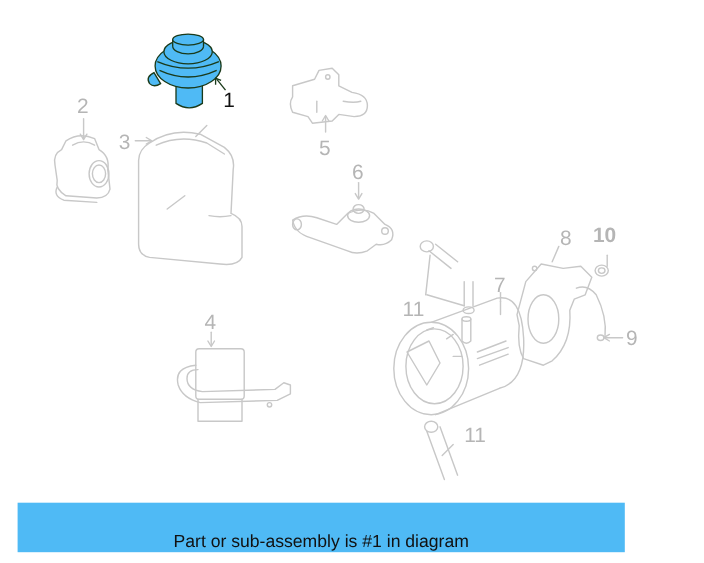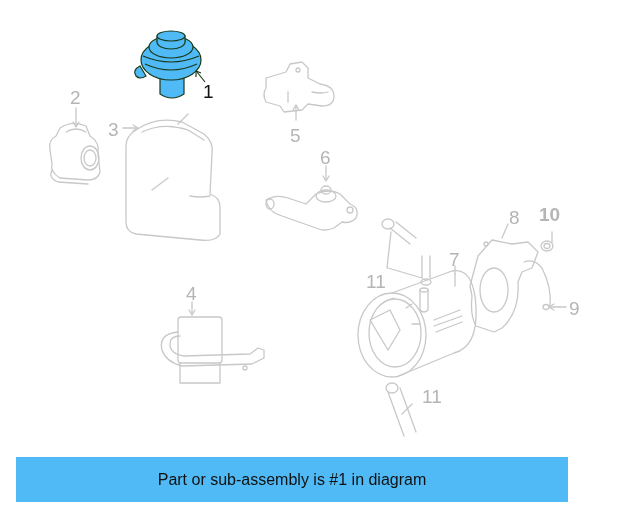--- a/index.html
+++ b/index.html
@@ -1,21 +1,21 @@
 <!DOCTYPE html>
 <html><head>
 <meta charset="utf-8">
 <style>
   html, body { margin: 0; padding: 0; background: #ffffff; }
   body { width: 640px; height: 512px; position: relative; overflow: hidden; font-family: "Liberation Sans", sans-serif; }
   #diagram { position: absolute; left: 0; top: 0; width: 640px; height: 455px; }
   .callout { position: absolute; font-family: "Liberation Sans", sans-serif; font-size: 19px; color: #b5b5b5; line-height: 1; }
   .callout.active { color: #111111; }
   #banner { position: absolute; left: 16px; top: 457px; width: 552px; height: 45px; background: #4fbaf5;
-            display: flex; flex-direction: column; align-items: center; justify-content: center; }
+            display: flex; flex-direction: column; align-items: center; justify-content: flex-end; }
   #banner span { font-family: "Liberation Sans", sans-serif; font-size: 16px; color: #111111; line-height: 19px; }
 </style>
 </head>
 <body>
 
 <svg id="diagram" viewBox="0 0 640 455" xmlns="http://www.w3.org/2000/svg">
   <g fill="none" stroke="#c8c8c8" stroke-width="1.3" stroke-linejoin="round" stroke-linecap="round">
 
     <g>
       <path d="M60 128 q12 -8 26 -2 l4 10 q10 6 8 18 l2 18 q-2 8 -12 8 l-28 -2 q-10 -6 -8 -14 l-2 -14 q-2 -10 6 -14 z"></path>

